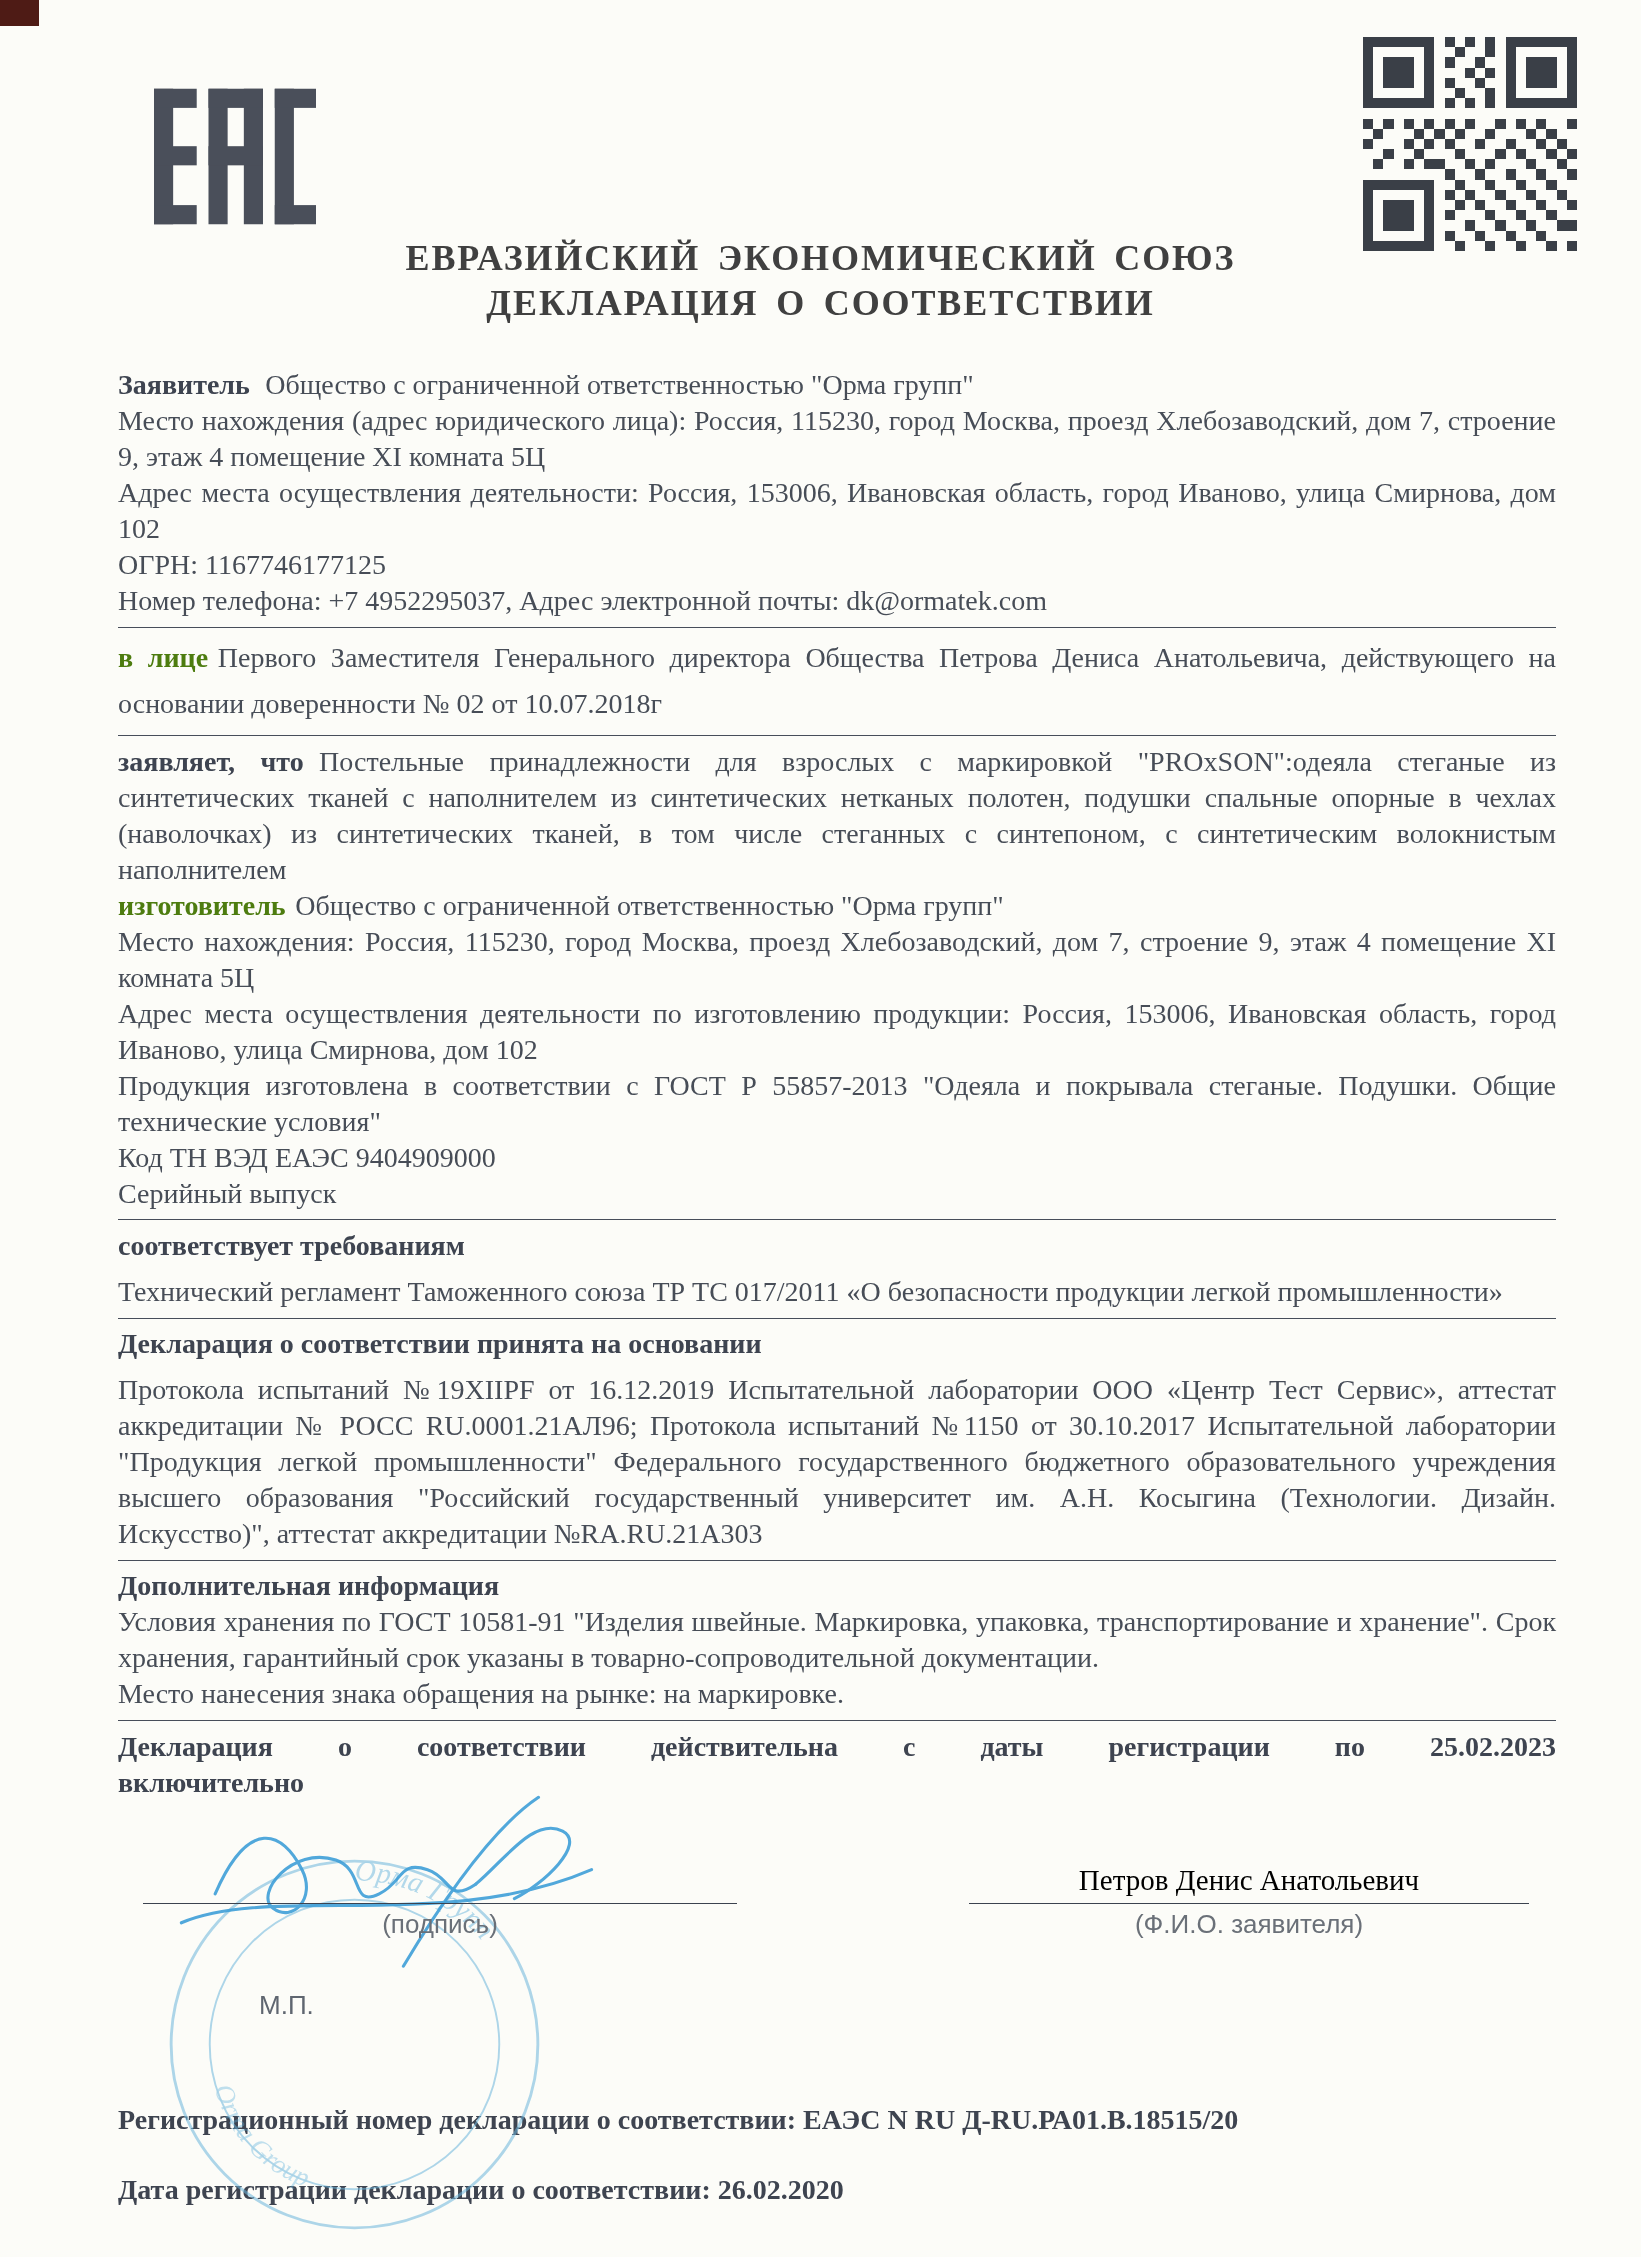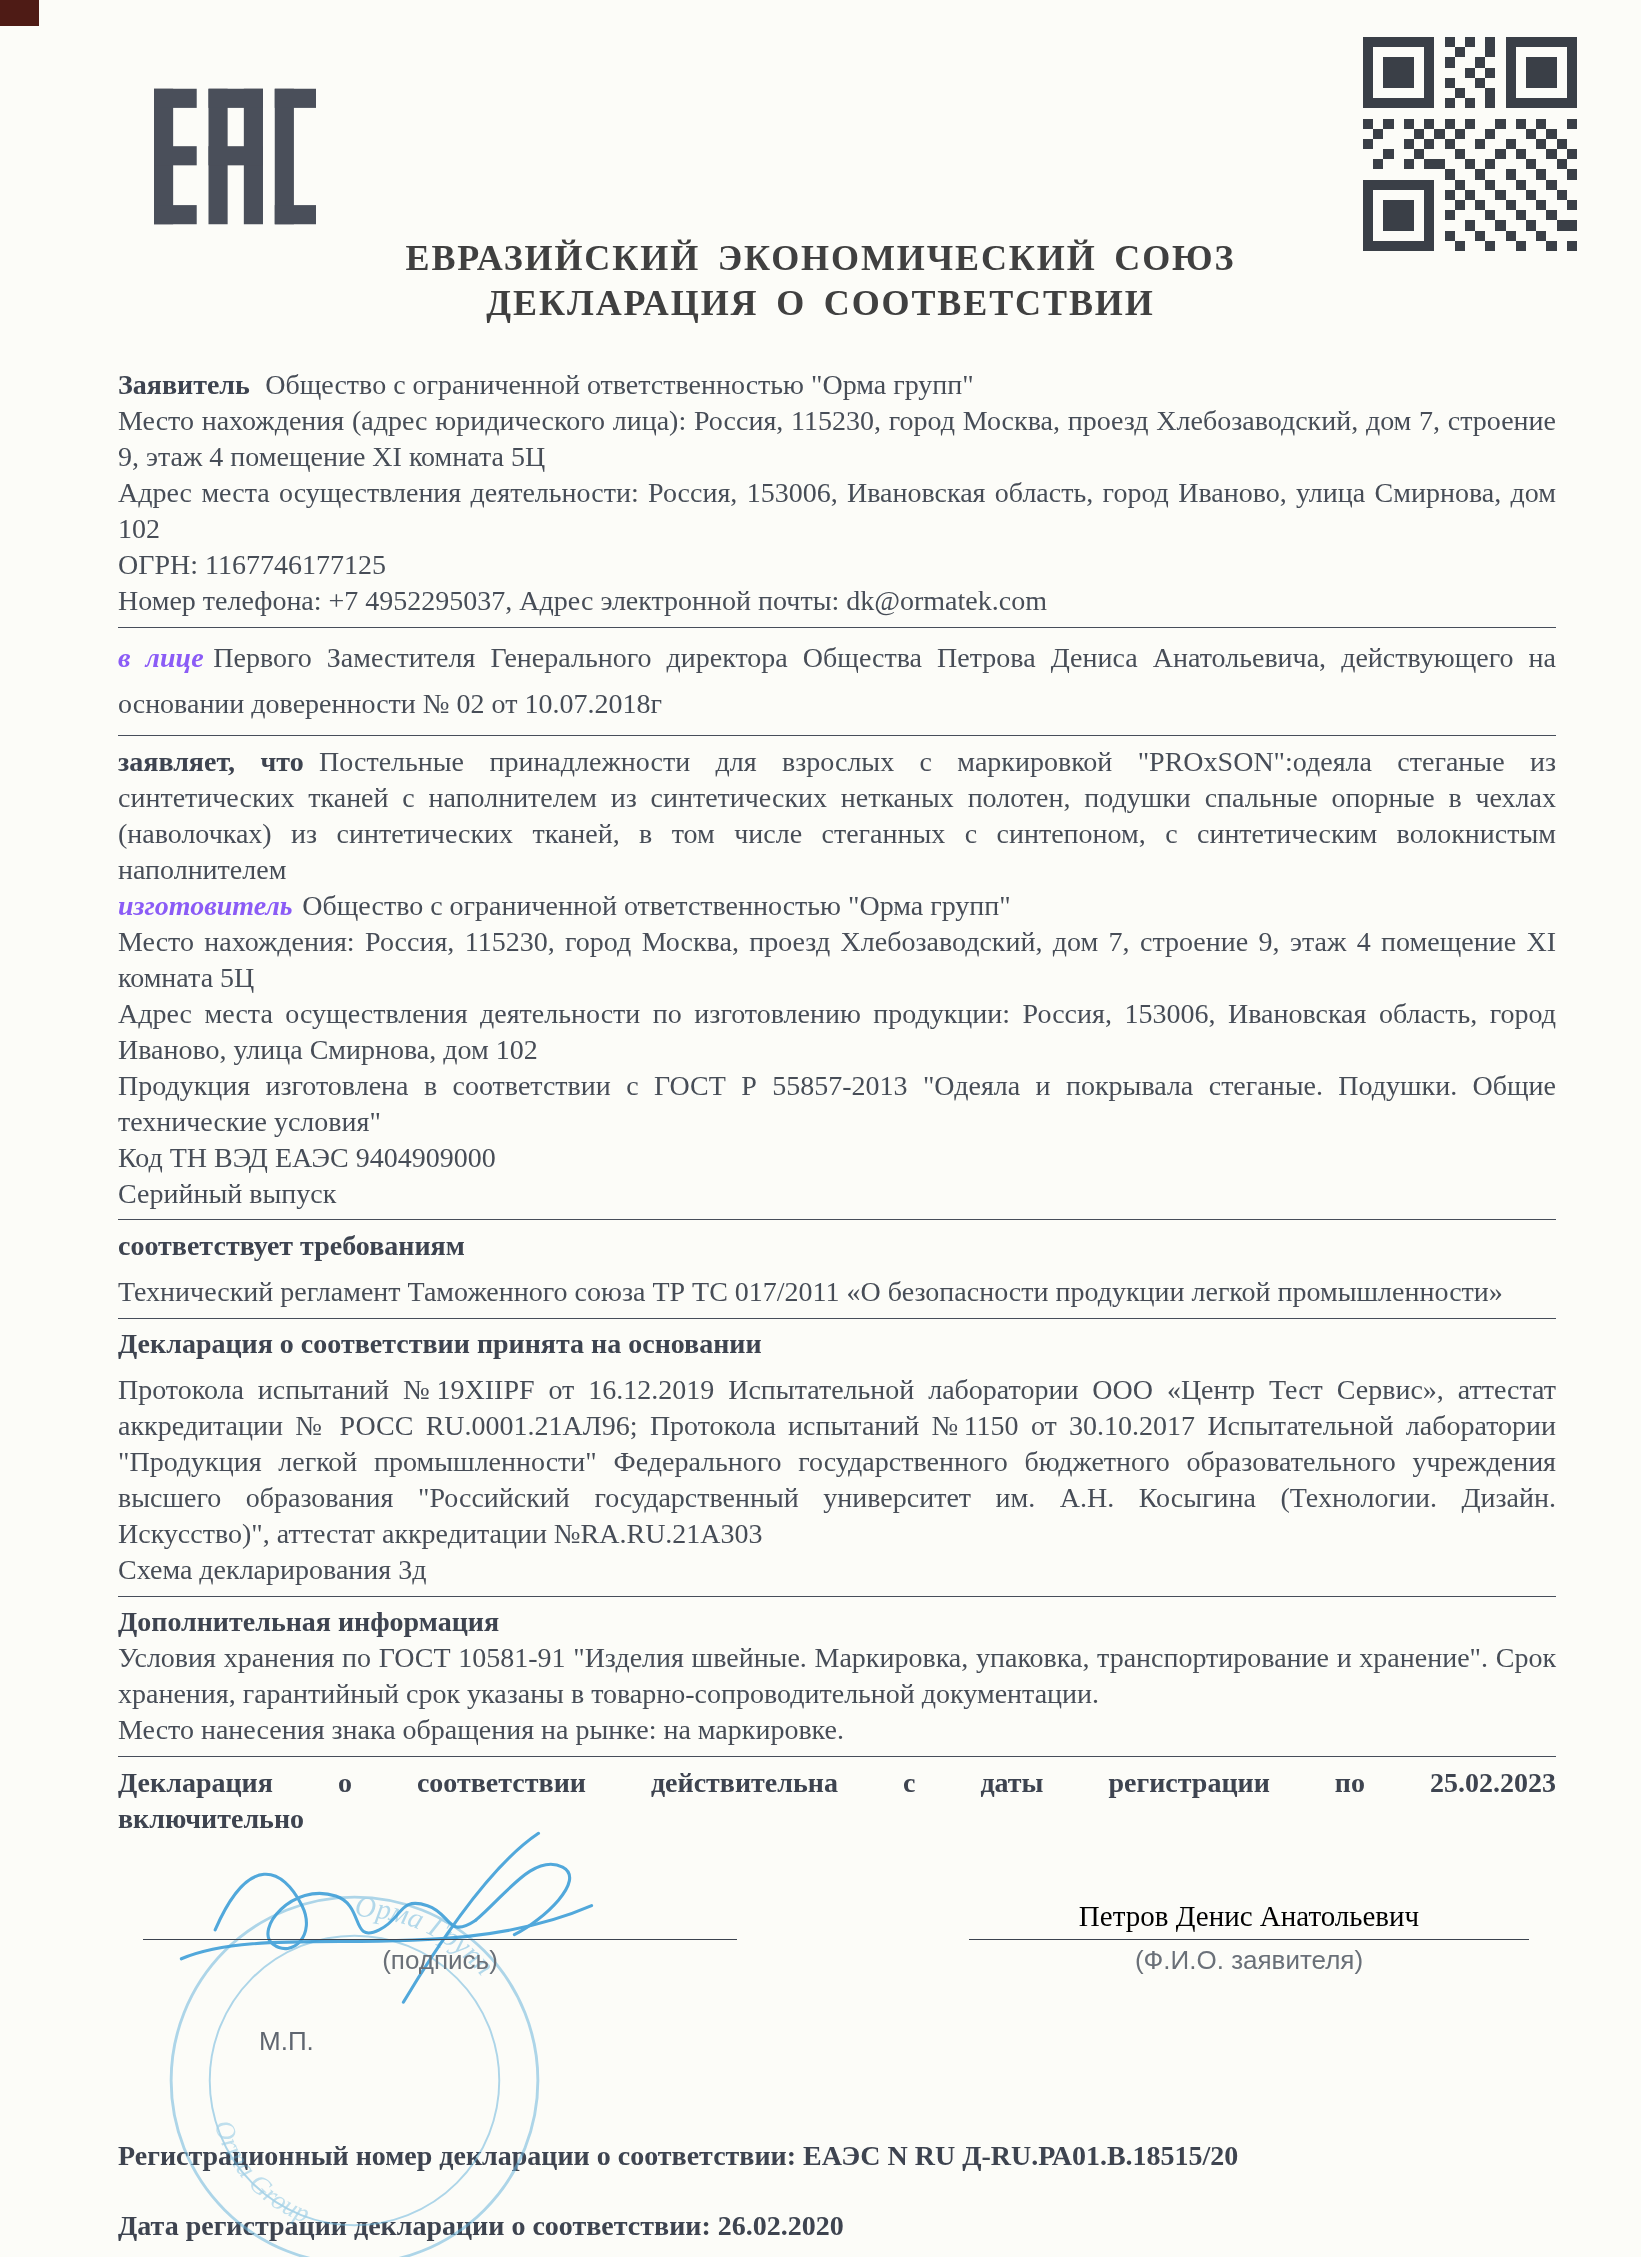--- a/index.html
+++ b/index.html
@@ -42,21 +42,21 @@
     margin: 41px 85px 0 118px;
   }
   .line {
     margin: 0;
     font-size: 28px;
     line-height: 36px;
   }
   .j { text-align: justify; }
   .bold { font-weight: bold; color: #3e4450; }
   .lbl { font-weight: bold; color: #3e4450; margin-right: 15.4px; }
-  .lbl-tight { font-weight: bold; color: #8b5cf6; margin-right: 9.7px; font-style: italic; }
+  .lbl-tight { font-weight: bold; color: #4d7c0f; margin-right: 9.7px; }
   .rep { line-height: 46px; }
   .rule {
     height: 0;
     border-bottom: 1.9px solid #474e5a;
     margin: 7.7px 0 7.7px 0;
   }
   .gap-sm { margin-top: 9.7px; }
   .spread { text-align: justify; text-align-last: justify; }
   .sig-area {
     position: relative;
@@ -180,21 +180,20 @@
 
     <div class="rule"></div>
 
     <p class="line bold">соответствует требованиям</p>
     <p class="line j gap-sm">Технический регламент Таможенного союза ТР ТС 017/2011 «О безопасности продукции легкой промышленности»</p>
 
     <div class="rule"></div>
 
     <p class="line bold">Декларация о соответствии принята на основании</p>
     <p class="line j gap-sm">Протокола испытаний №19XIIPF от 16.12.2019 Испытательной лаборатории ООО «Центр Тест Сервис», аттестат аккредитации № РОСС RU.0001.21АЛ96; Протокола испытаний №1150 от 30.10.2017 Испытательной лаборатории "Продукция легкой промышленности" Федерального государственного бюджетного образовательного учреждения высшего образования "Российский государственный университет им. А.Н. Косыгина (Технологии. Дизайн. Искусство)", аттестат аккредитации №RA.RU.21А303</p>
-    <p class="line">Схема декларирования 3д</p>
 
     <div class="rule"></div>
 
     <p class="line bold">Дополнительная информация</p>
     <p class="line j">Условия хранения по ГОСТ 10581-91 "Изделия швейные. Маркировка, упаковка, транспортирование и хранение". Срок хранения, гарантийный срок указаны в товарно-сопроводительной документации.</p>
     <p class="line">Место нанесения знака обращения на рынке: на маркировке.</p>
 
     <div class="rule"></div>
 
     <p class="line bold spread">Декларация о соответствии действительна с даты регистрации по 25.02.2023</p>

